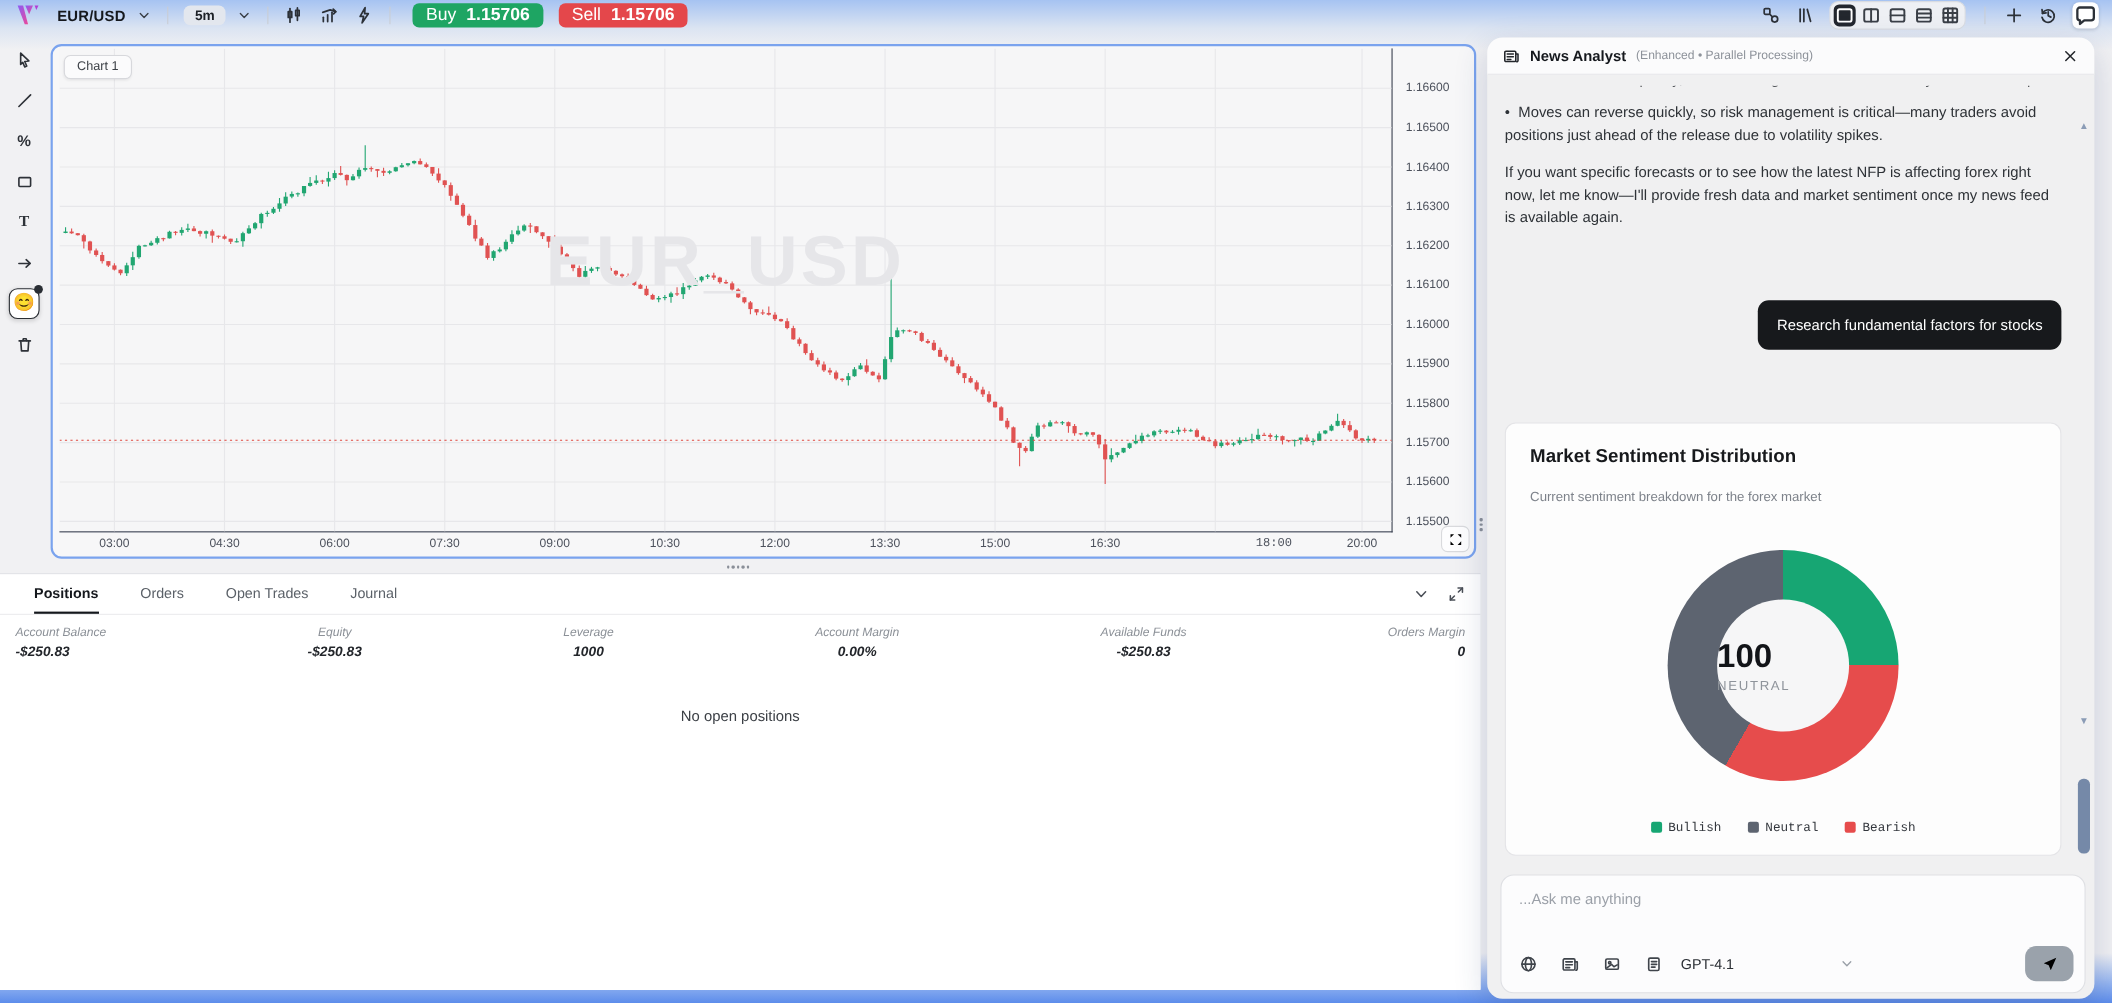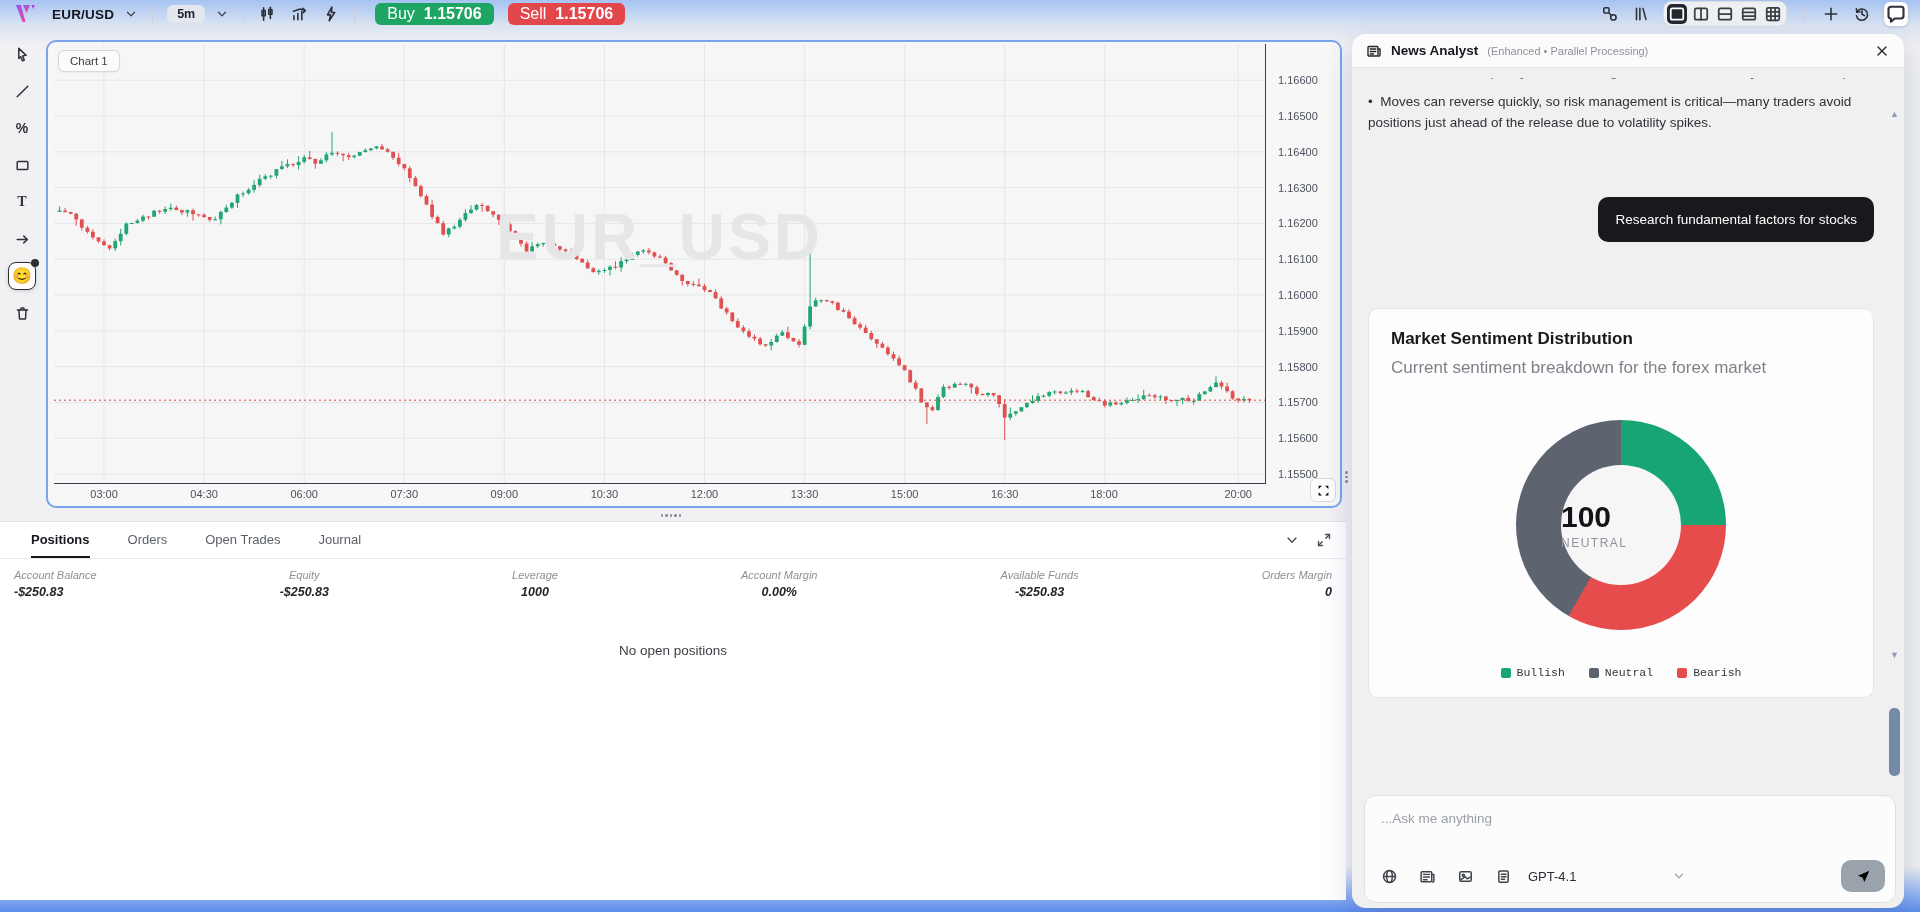--- a/index.html
+++ b/index.html
@@ -79,21 +79,21 @@
   .np-sub { font-size:11px; color:#8d929a; }
   .np-close { margin-left:auto; width:18px; height:18px; color:#2c3138; cursor:pointer; }
   .np-content { flex:1; position:relative; padding:10px 30px 0 16px; overflow:hidden; }
   .clip-line { height:6px; overflow:hidden; position:relative; opacity:.8; }
   .clip-line span { position:absolute; top:-14px; left:0; right:0; font-size:13.5px; color:#2e3237; white-space:nowrap; }
   .msg { font-size:13.5px; color:#2e3237; line-height:1.52; margin-top:8px; }
   .msg p + p { margin-top:14px; }
   .user-pill { margin:64px 0 0 auto; width:max-content; max-width:420px; background:#17191c; color:#fff; border-radius:10px; padding:15px 17px; font-size:13.5px; }
   .sent-card { margin-top:66px; background:#fdfdfd; border:1px solid #e4e4e7; border-radius:10px; padding:20px 22px 18px; }
   .sent-title { font-size:17px; font-weight:700; color:#17191c; }
-  .sent-sub { font-size:17px; color:#7d828a; margin-top:9px; }
+  .sent-sub { font-size:12px; color:#7d828a; margin-top:19px; }
   .donut-wrap { width:210px; height:210px; margin:42px auto 0; position:relative; }
   .donut { width:100%; height:100%; border-radius:50%; }
   .donut-hole { position:absolute; inset:45px; border-radius:50%; background:#f6f6f7; display:flex; flex-direction:column; align-items:flex-start; justify-content:center; }
   .score { font-size:30px; font-weight:800; color:#121418; }
   .score-lbl { font-size:12px; color:#8f949b; letter-spacing:1.5px; margin-top:2px; }
   .legend { display:flex; justify-content:center; gap:24px; margin-top:36px; }
   .legend-item { display:flex; align-items:center; gap:6px; font-size:11.5px; color:#33373d;font-family:Liberation Mono, monospace; }
   .legend-item i { width:10px; height:10px; border-radius:2px; display:block; }
   .np-scrollbar { position:absolute; right:2px; top:40px; bottom:128px; width:15px; }
   .sb-arrow { position:absolute; left:1px; width:13px; height:12px; color:#8b9cb6; font-size:9px; line-height:12px; text-align:center; cursor:pointer; }
@@ -768,21 +768,21 @@
         <div style="left: 28.0367px;">03:00</div>
         <div style="left: 128.11px;">04:30</div>
         <div style="left: 228.183px;">06:00</div>
         <div style="left: 328.257px;">07:30</div>
         <div style="left: 428.33px;">09:00</div>
         <div style="left: 528.404px;">10:30</div>
         <div style="left: 628.477px;">12:00</div>
         <div style="left: 728.55px;">13:30</div>
         <div style="left: 828.624px;">15:00</div>
         <div style="left: 928.697px;">16:30</div>
-        <div style="left: 1028px;">18:00</div>
+        <div style="left: 1082px; font-family: Liberation Mono, monospace;">18:00</div>
         <div style="left: 1162.2px;">20:00</div>
       </div>
     <button class="chart-expand">
       <svg viewBox="0 0 16 16">
           <polyline points="2,6 2,2 6,2"></polyline>
           <polyline points="10,2 14,2 14,6"></polyline>
           <polyline points="14,10 14,14 10,14"></polyline>
           <polyline points="6,14 2,14 2,10"></polyline>
         </svg>
     </button>
@@ -872,20 +872,21 @@
           </svg>
       </span>
     </div>
 
     <div class="np-content">
       <div class="clip-line">
           <span>Moves can reverse quickly, so risk management is critical—many traders avoid positions just ahead of the release due to volatility spikes.</span>
         </div>
       <div class="msg">
         <p><span>•</span>&nbsp;&nbsp;<span>Moves can reverse quickly, so risk management is critical—many traders avoid positions just ahead of the release due to volatility spikes.</span></p>
+        <p>If you want specific forecasts or to see how the latest NFP is affecting forex right now, let me know—I'll provide fresh data and market sentiment once my news feed is available again.</p>
       </div>
       <div class="user-pill">Research fundamental factors for stocks</div>
 
       <div class="sent-card">
         <div class="sent-title">Market Sentiment Distribution</div>
         <div class="sent-sub">Current sentiment breakdown for the forex market</div>
         <div class="donut-wrap">
           <div class="donut" id="donut" style="background: conic-gradient(rgb(23, 166, 115) -30deg, rgb(23, 166, 115) 89.988deg, rgb(230, 76, 76) 89.988deg, rgb(230, 76, 76) 209.976deg, rgb(93, 100, 112) 209.976deg, rgb(93, 100, 112) 330deg);"></div>
           <div class="donut-hole">
             <div class="score">100</div>

